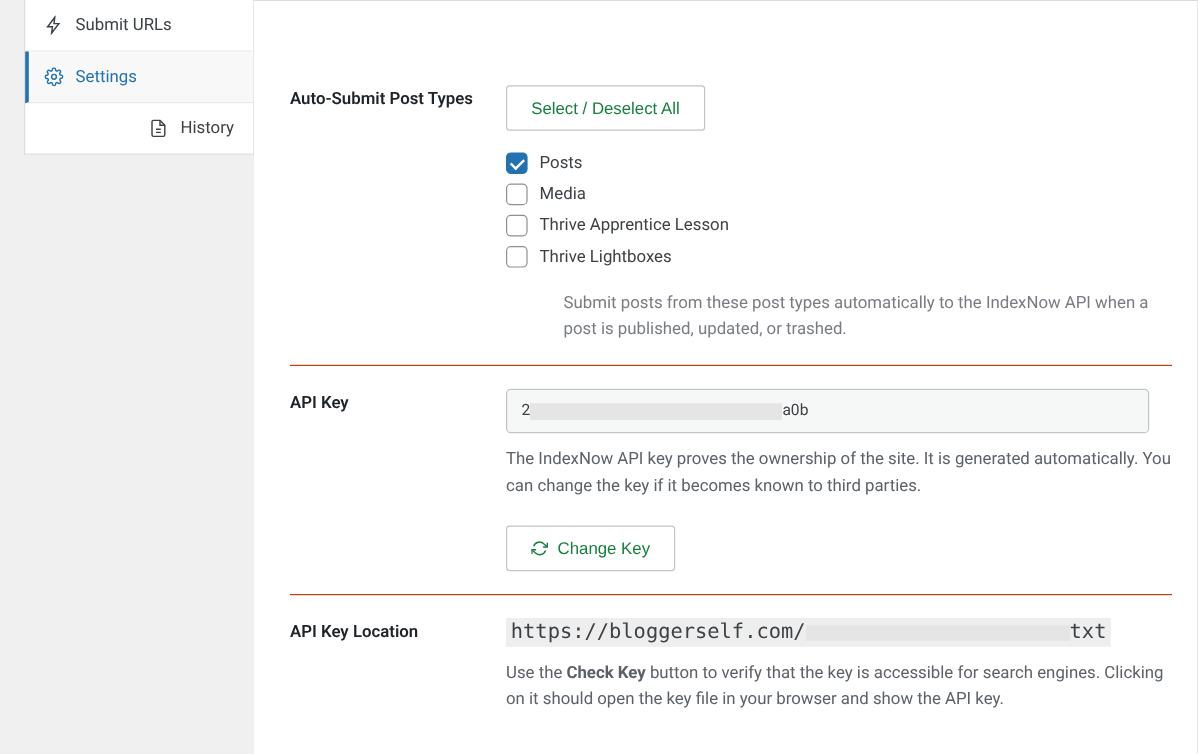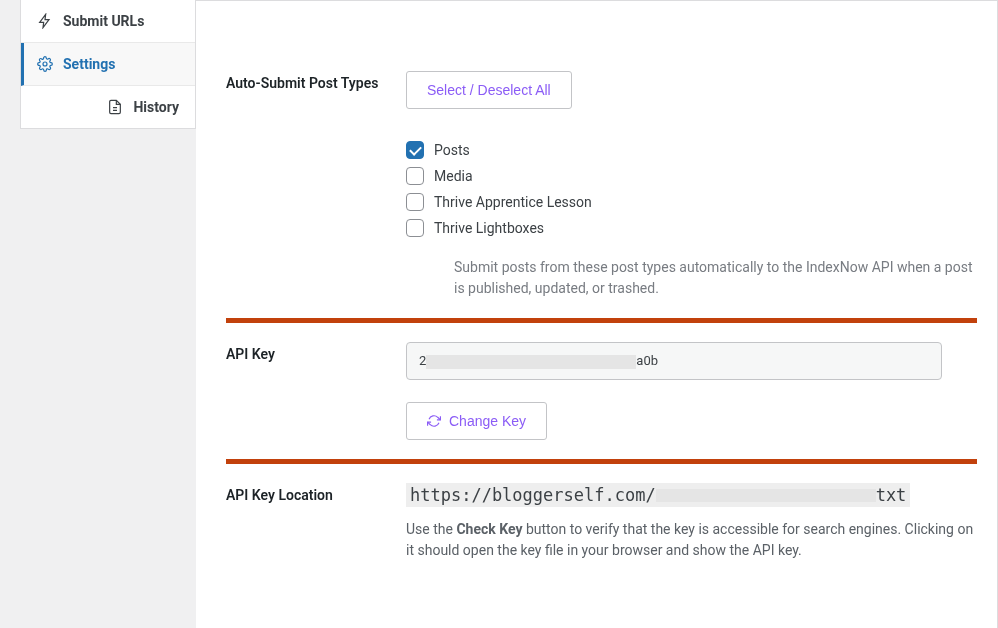--- a/index.html
+++ b/index.html
@@ -16,27 +16,26 @@
   display: flex;
   width: 100%;
   height: 100%;
 }
 .left-rail {
   width: 20px;
   background: #f0f0f1;
   flex-shrink: 0;
 }
 .sidebar {
-  width: 176px;
+  width: 192px;
   background: #fff;
   border: 1px solid #dcdcde;
   border-top: none;
   height: fit-content;
   flex-shrink: 0;
-  font-weight: bold;
 }
 .sidebar-item {
   display: flex;
   align-items: center;
   gap: 10px;
   padding: 13px 16px;
   border-bottom: 1px solid #e9e9e9;
   cursor: pointer;
   color: #3c4145;
 }
@@ -53,45 +52,45 @@
   background: #fff;
   border-top: 1px solid #dcdcde;
   border-right: 1px solid #dcdcde;
   padding: 0 20px 40px 30px;
   overflow: auto;
 }
 .section {
   display: flex;
   padding: 19px 0;
 }
-.section + .section { border-top: 5px solid #c2410c; }
+.section + .section { border-top: 1px solid #c2410c; }
 .section-label {
   width: 180px;
   flex-shrink: 0;
   font-weight: 600;
   color: #1d2327;
   padding-top: 4px;
 }
 .section-body { flex: 1; }
 .btn {
   display: inline-flex;
   align-items: center;
   gap: 8px;
   padding: 10px 20px;
   border: 1px solid #c3c4c7;
   background: #fff;
-  color: #8b5cf6;
+  color: #15803d;
   border-radius: 3px;
   cursor: pointer;
   font-size: 14px;
 }
 .checkbox-grid {
   display: flex;
   gap: 40px;
-  margin-top: 32px;
+  margin-top: 18px;
 }
 .checkbox-col { display: flex; flex-direction: column; gap: 8px; width: 240px; }
 .cb {
   display: flex;
   align-items: center;
   gap: 10px;
   cursor: pointer;
   color: #3c4145;
 }
 .cb-box {
@@ -224,20 +223,21 @@
         <p class="help">Submit posts from these post types automatically to the IndexNow API when a post is published, updated, or trashed.</p>
       </div>
     </div>
 
     <div class="section">
       <div class="section-label">API Key</div>
       <div class="section-body">
         <div class="text-input">
           <span>2</span><span class="redact" style="width:210px;"></span><span>a0b</span>
         </div>
+        <p class="desc">The IndexNow API key proves the ownership of the site. It is generated automatically. You can change the key if it becomes known to third parties.</p>
         <div style="margin-top:22px;">
           <button class="btn">
             <svg viewBox="0 0 24 24" width="14" height="14" fill="none" stroke="currentColor" stroke-width="2">
                 <path d="M23 4v6h-6M1 20v-6h6"></path>
                 <path d="M3.51 9a9 9 0 0 1 14.85-3.36L23 10M1 14l4.64 4.36A9 9 0 0 0 20.49 15"></path>
               </svg>
             <span>Change Key</span>
           </button>
         </div>
       </div>

